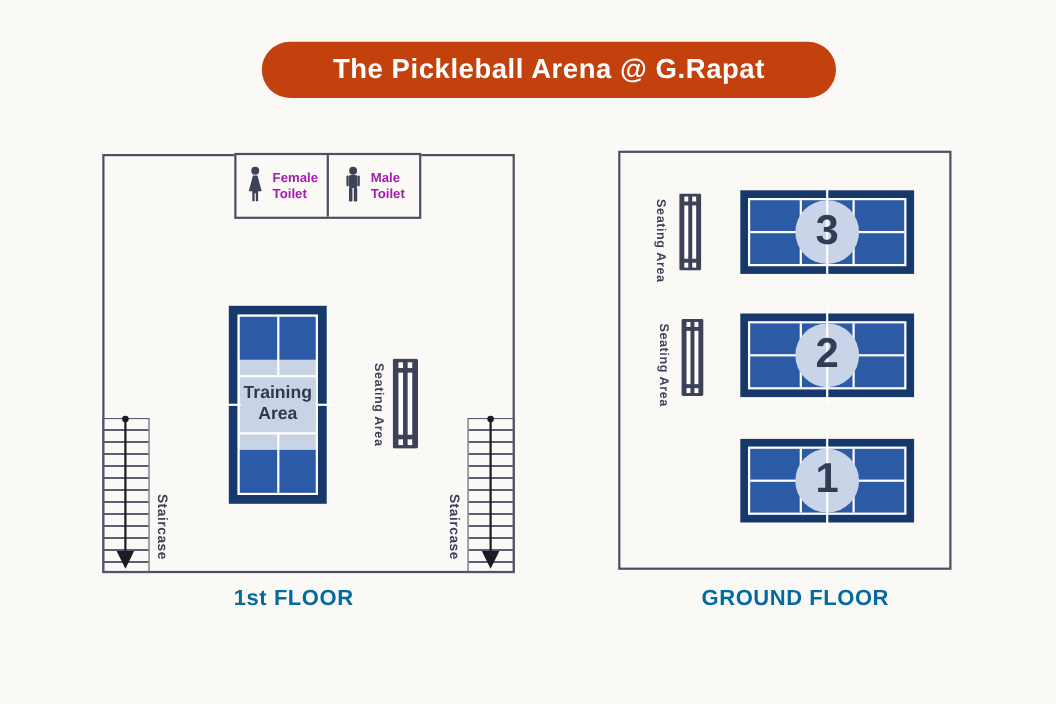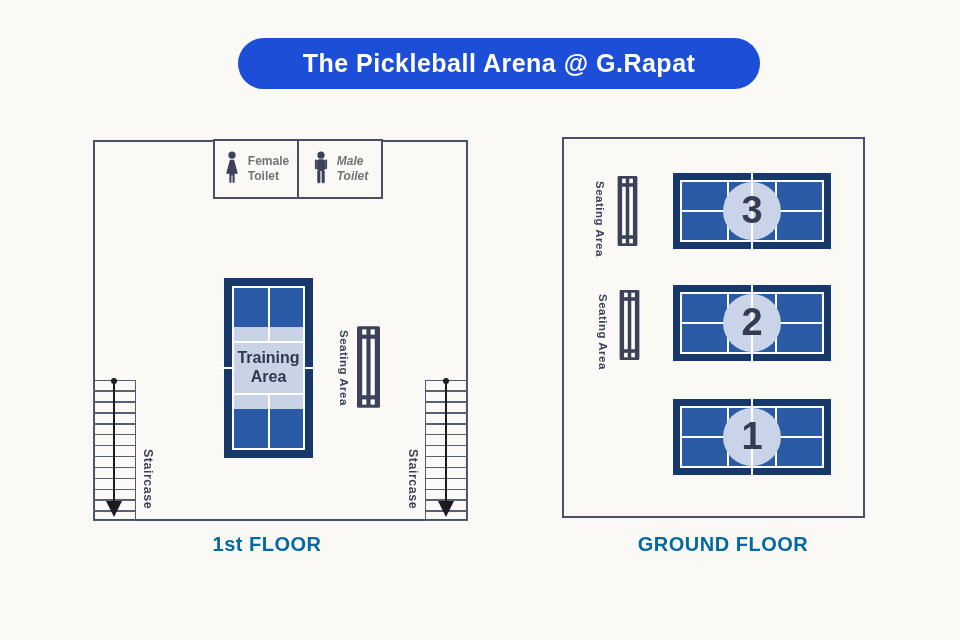--- a/index.html
+++ b/index.html
@@ -7,44 +7,44 @@
     width:960px;height:640px;position:relative;overflow:hidden;
     background:#fbf9f6;
     font-family:"Liberation Sans","DejaVu Sans",sans-serif;
     -webkit-font-smoothing:antialiased;
   }
   .abs{position:absolute;}
 
   
   .banner{
     left:238px;top:38px;width:522px;height:51px;border-radius:26px;
-    background:#1d4ed8;display:flex;align-items:center;justify-content:center;
+    background:#c2410c;display:flex;align-items:center;justify-content:center;
   }
   .banner span{color:#ffffff;font-size:25px;font-weight:bold;letter-spacing:.5px;}
 
   
   .plan{border:2px solid #4b4f63;background:transparent;box-sizing:border-box;}
   .plan-left{left:93px;top:140px;width:375px;height:381px;}
   .plan-right{left:562px;top:137px;width:303px;height:381px;}
 
   .floor-label{font-size:20px;font-weight:bold;color:#0369a1;letter-spacing:.5px;white-space:nowrap;transform:translateX(-50%);}
 
   
   .toilet-sign{
     left:213px;top:139px;width:170px;height:60px;box-sizing:border-box;
     border:2px solid #4b4f63;background:#fbf9f6;display:flex;
   }
   .toilet-cell{flex:1;display:flex;align-items:center;justify-content:center;gap:7px;}
-  .toilet-cell + .toilet-cell{border-left:2px solid #4b4f63;font-style:italic;}
-  .toilet-text{font-size:12px;font-weight:bold;color:#737373;line-height:1.25;text-align:left;}
+  .toilet-cell + .toilet-cell{border-left:2px solid #4b4f63;}
+  .toilet-text{font-size:12px;font-weight:bold;color:#a21caf;line-height:1.25;text-align:left;}
   .toilet-text span{display:block;}
   .person-icon{width:18px;height:42px;}
 
   
-  .tcourt{left:224px;top:278px;width:89px;height:180px;background:#17386b;}
+  .tcourt{left:208px;top:278px;width:89px;height:180px;background:#17386b;}
   .tc-inner{
     position:absolute;left:8px;top:8px;width:73px;height:164px;box-sizing:border-box;
     background:#c9d3e6;border:2px solid #ffffff;
   }
   .tc-box{position:absolute;left:0;width:100%;height:39px;background:#2b5ba7;}
   .tc-box-top{top:0;}
   .tc-box-bottom{bottom:0;}
   .tc-vline{position:absolute;left:50%;width:2px;margin-left:-1px;background:#ffffff;}
   .tc-vline-top{top:0;height:55px;}
   .tc-vline-bottom{bottom:0;height:55px;}

